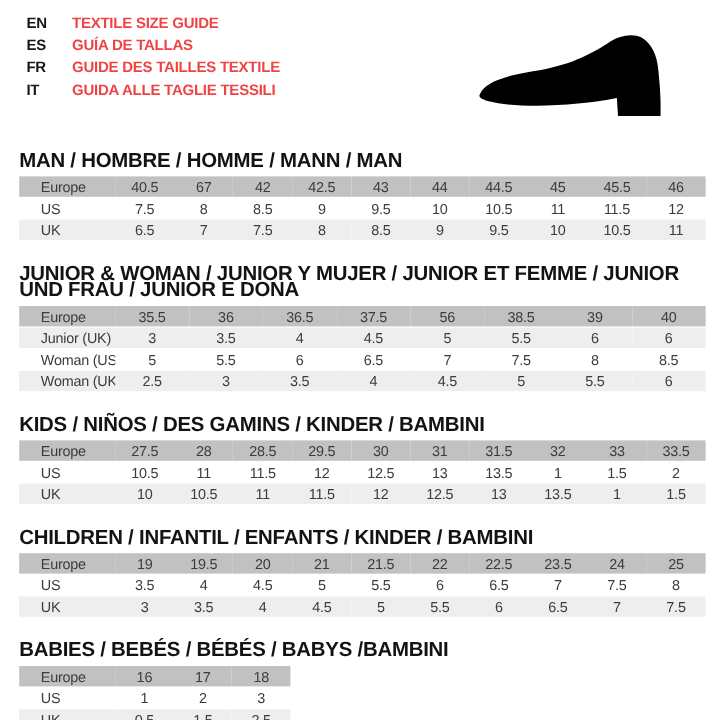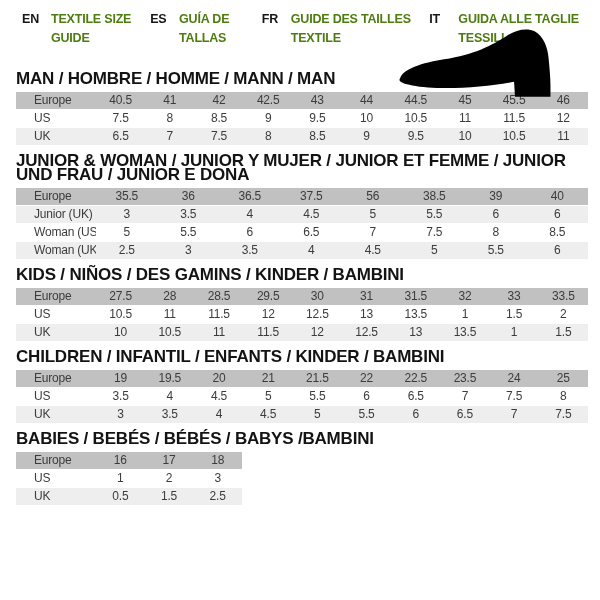--- a/index.html
+++ b/index.html
@@ -15,59 +15,59 @@
   .page {
     position: relative;
     width: 600px;
     height: 600px;
     box-sizing: border-box;
     padding: 10px 12px 0 16px;
     background: #ffffff;
   }
   
   .top-header { position: relative; }
-  .lang-list { display: flex; flex-direction: row; }
+  .lang-list { display: flex; flex-direction: column; }
   .lang-row {
     display: flex;
     align-items: baseline;
     height: 18.5px;
     line-height: 18.5px;
   }
   .lang-code {
     width: 38px;
     margin-left: 6px;
     font-size: 12.5px;
     font-weight: 700;
     color: #161616;
     letter-spacing: -0.2px;
   }
   .lang-label {
     font-size: 12.5px;
     font-weight: 700;
-    color: #4d7c0f;
+    color: #ef4444;
     letter-spacing: -0.2px;
   }
   .category-line {
     margin-top: 10px;
     font-size: 13.5px;
     font-weight: 700;
     color: #111111;
     letter-spacing: -0.2px;
     line-height: 16px;
   }
   .shoe-wrap {
     position: absolute;
     top: 12px;
     right: 3px;
     width: 196px;
     height: 84px;
   }
   
   .tables-container { margin-top: 43px; }
-  .size-section { margin-top: 8px; }
+  .size-section { margin-top: 20px; }
   .size-section:first-child { margin-top: 0; }
   .section-title {
     font-size: 17px;
     font-weight: 700;
     color: var(--title-text, #131313);
     letter-spacing: -0.2px;
     line-height: 14px;
     margin-bottom: 5px;
   }
   table.size-table {
@@ -138,21 +138,21 @@
   </div>
 
   <div class="tables-container" id="tables-container">
       <div class="size-section">
         <div class="section-title">MAN / HOMBRE / HOMME / MANN / MAN</div>
         <table class="size-table wide">
           <tbody>
             <tr class="row-header">
               <td class="row-label">Europe</td>
               <td>40.5</td>
-              <td>41</td>
+              <td>67</td>
               <td>42</td>
               <td>42.5</td>
               <td>43</td>
               <td>44</td>
               <td>44.5</td>
               <td>45</td>
               <td>45.5</td>
               <td>46</td>
             </tr>
             <tr class="row-white">

